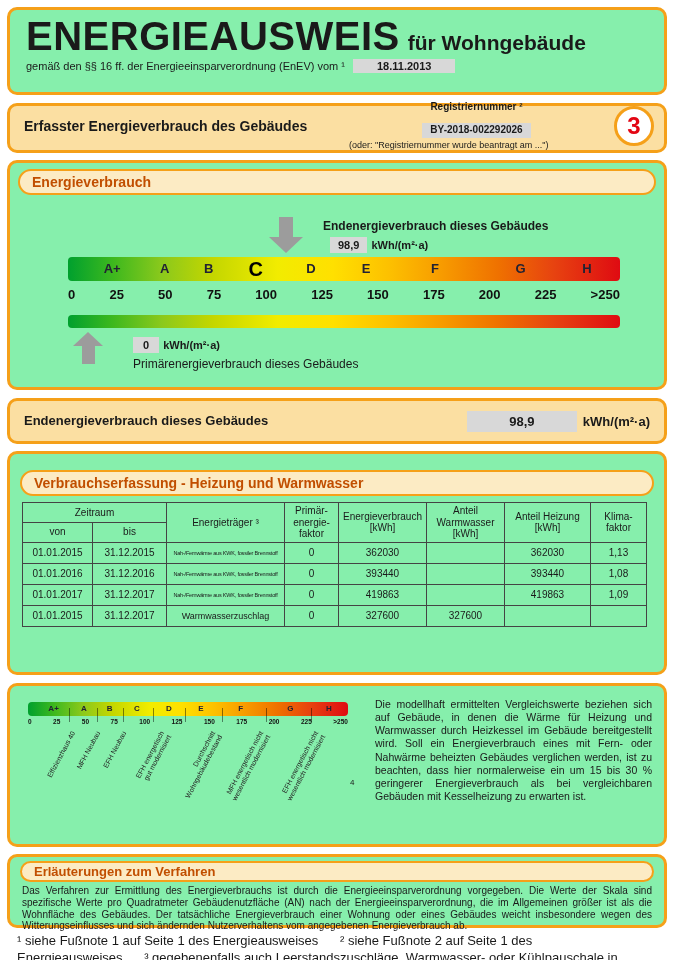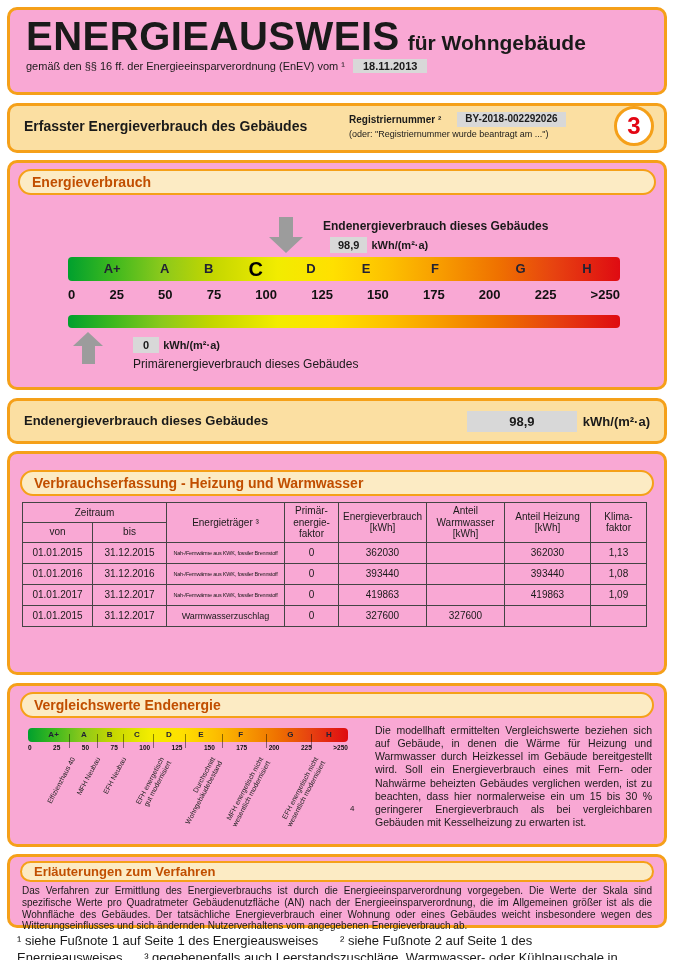--- a/index.html
+++ b/index.html
@@ -8,40 +8,40 @@
     --pillfill:#FCEBC4;
     --title:#C14E00;
     --gray:#D8D8D8;
     --arrow:#9C9C9C;
     --ink:#1a1a1a;
   }
   *{box-sizing:border-box;margin:0;padding:0;}
   html,body{width:674px;height:960px;overflow:hidden;background:#fff;
     font-family:"Liberation Sans","DejaVu Sans",sans-serif;color:var(--ink);}
   .page{padding:7px 7px 0;}
-  .box{border:3px solid var(--orange);border-radius:10px;background:#f9a8d4;}
+  .box{border:3px solid var(--orange);border-radius:10px;background:#86efac;}
   .filled{background:var(--fill);}
   .pill{display:block;border:2px solid var(--orange);background:var(--pillfill);
     border-radius:13px;padding:3px 12px;font-weight:bold;font-size:14px;color:var(--title);}
   .gbox{background:var(--gray);display:inline-block;font-weight:bold;}
 
   
   .header-box{height:88px;margin-bottom:8px;padding:3px 16px 0;}
   .title-row{display:flex;align-items:baseline;}
   .h-title{font-size:40px;font-weight:bold;letter-spacing:.5px;line-height:1.15;}
   .h-sub{font-size:21px;font-weight:bold;margin-left:8px;}
   .law-row{font-size:11px;margin-top:0;display:flex;align-items:center;gap:8px;}
-  .law-date{font-size:11px;padding:1px 10px;}
+  .law-date{font-size:11px;padding:1px 24px;}
 
   
   .erfasst-box{height:50px;margin-bottom:7px;display:flex;align-items:center;
     padding:0 10px 4px 14px;gap:10px;}
   .erfasst-title{font-weight:bold;font-size:14px;flex:0 0 315px;}
   .reg-block{flex:1;line-height:1.25;}
-  .reg-line{display:flex;align-items:flex-end;gap:16px;}
+  .reg-line{display:flex;align-items:center;gap:10px;flex-direction:column;}
   .reg-label{font-weight:bold;font-size:10px;}
   .reg-value{font-size:10px;padding:1px 8px;}
   .reg-alt{font-size:9px;margin-top:2px;}
   .page-circle{flex:0 0 40px;height:40px;border:3px solid var(--orange);border-radius:50%;
     display:flex;align-items:center;justify-content:center;color:#E30613;
     font-weight:bold;font-size:24px;background:#fff;}
 
   
   .energie-box{height:230px;margin-bottom:8px;padding:6px 8px 0;}
   .scale-area{position:relative;height:184px;margin:0 0;}
@@ -278,21 +278,20 @@
           <td>327600</td>
           <td>327600</td>
           <td></td>
           <td></td>
         </tr>
       </tbody>
     </table>
   </div>
 
   <div class="box vergleich-box">
-    <span class="pill">Vergleichswerte Endenergie</span>
     <div class="vg-content">
       <div class="vg-left">
         <div class="scale-grad bar-small">
           <span class="cls-s" style="left:8%">A+</span>
           <span class="cls-s" style="left:17.5%">A</span>
           <span class="cls-s" style="left:25.5%">B</span>
           <span class="cls-s" style="left:34%">C</span>
           <span class="cls-s" style="left:44%">D</span>
           <span class="cls-s" style="left:54%">E</span>
           <span class="cls-s" style="left:66.5%">F</span>

